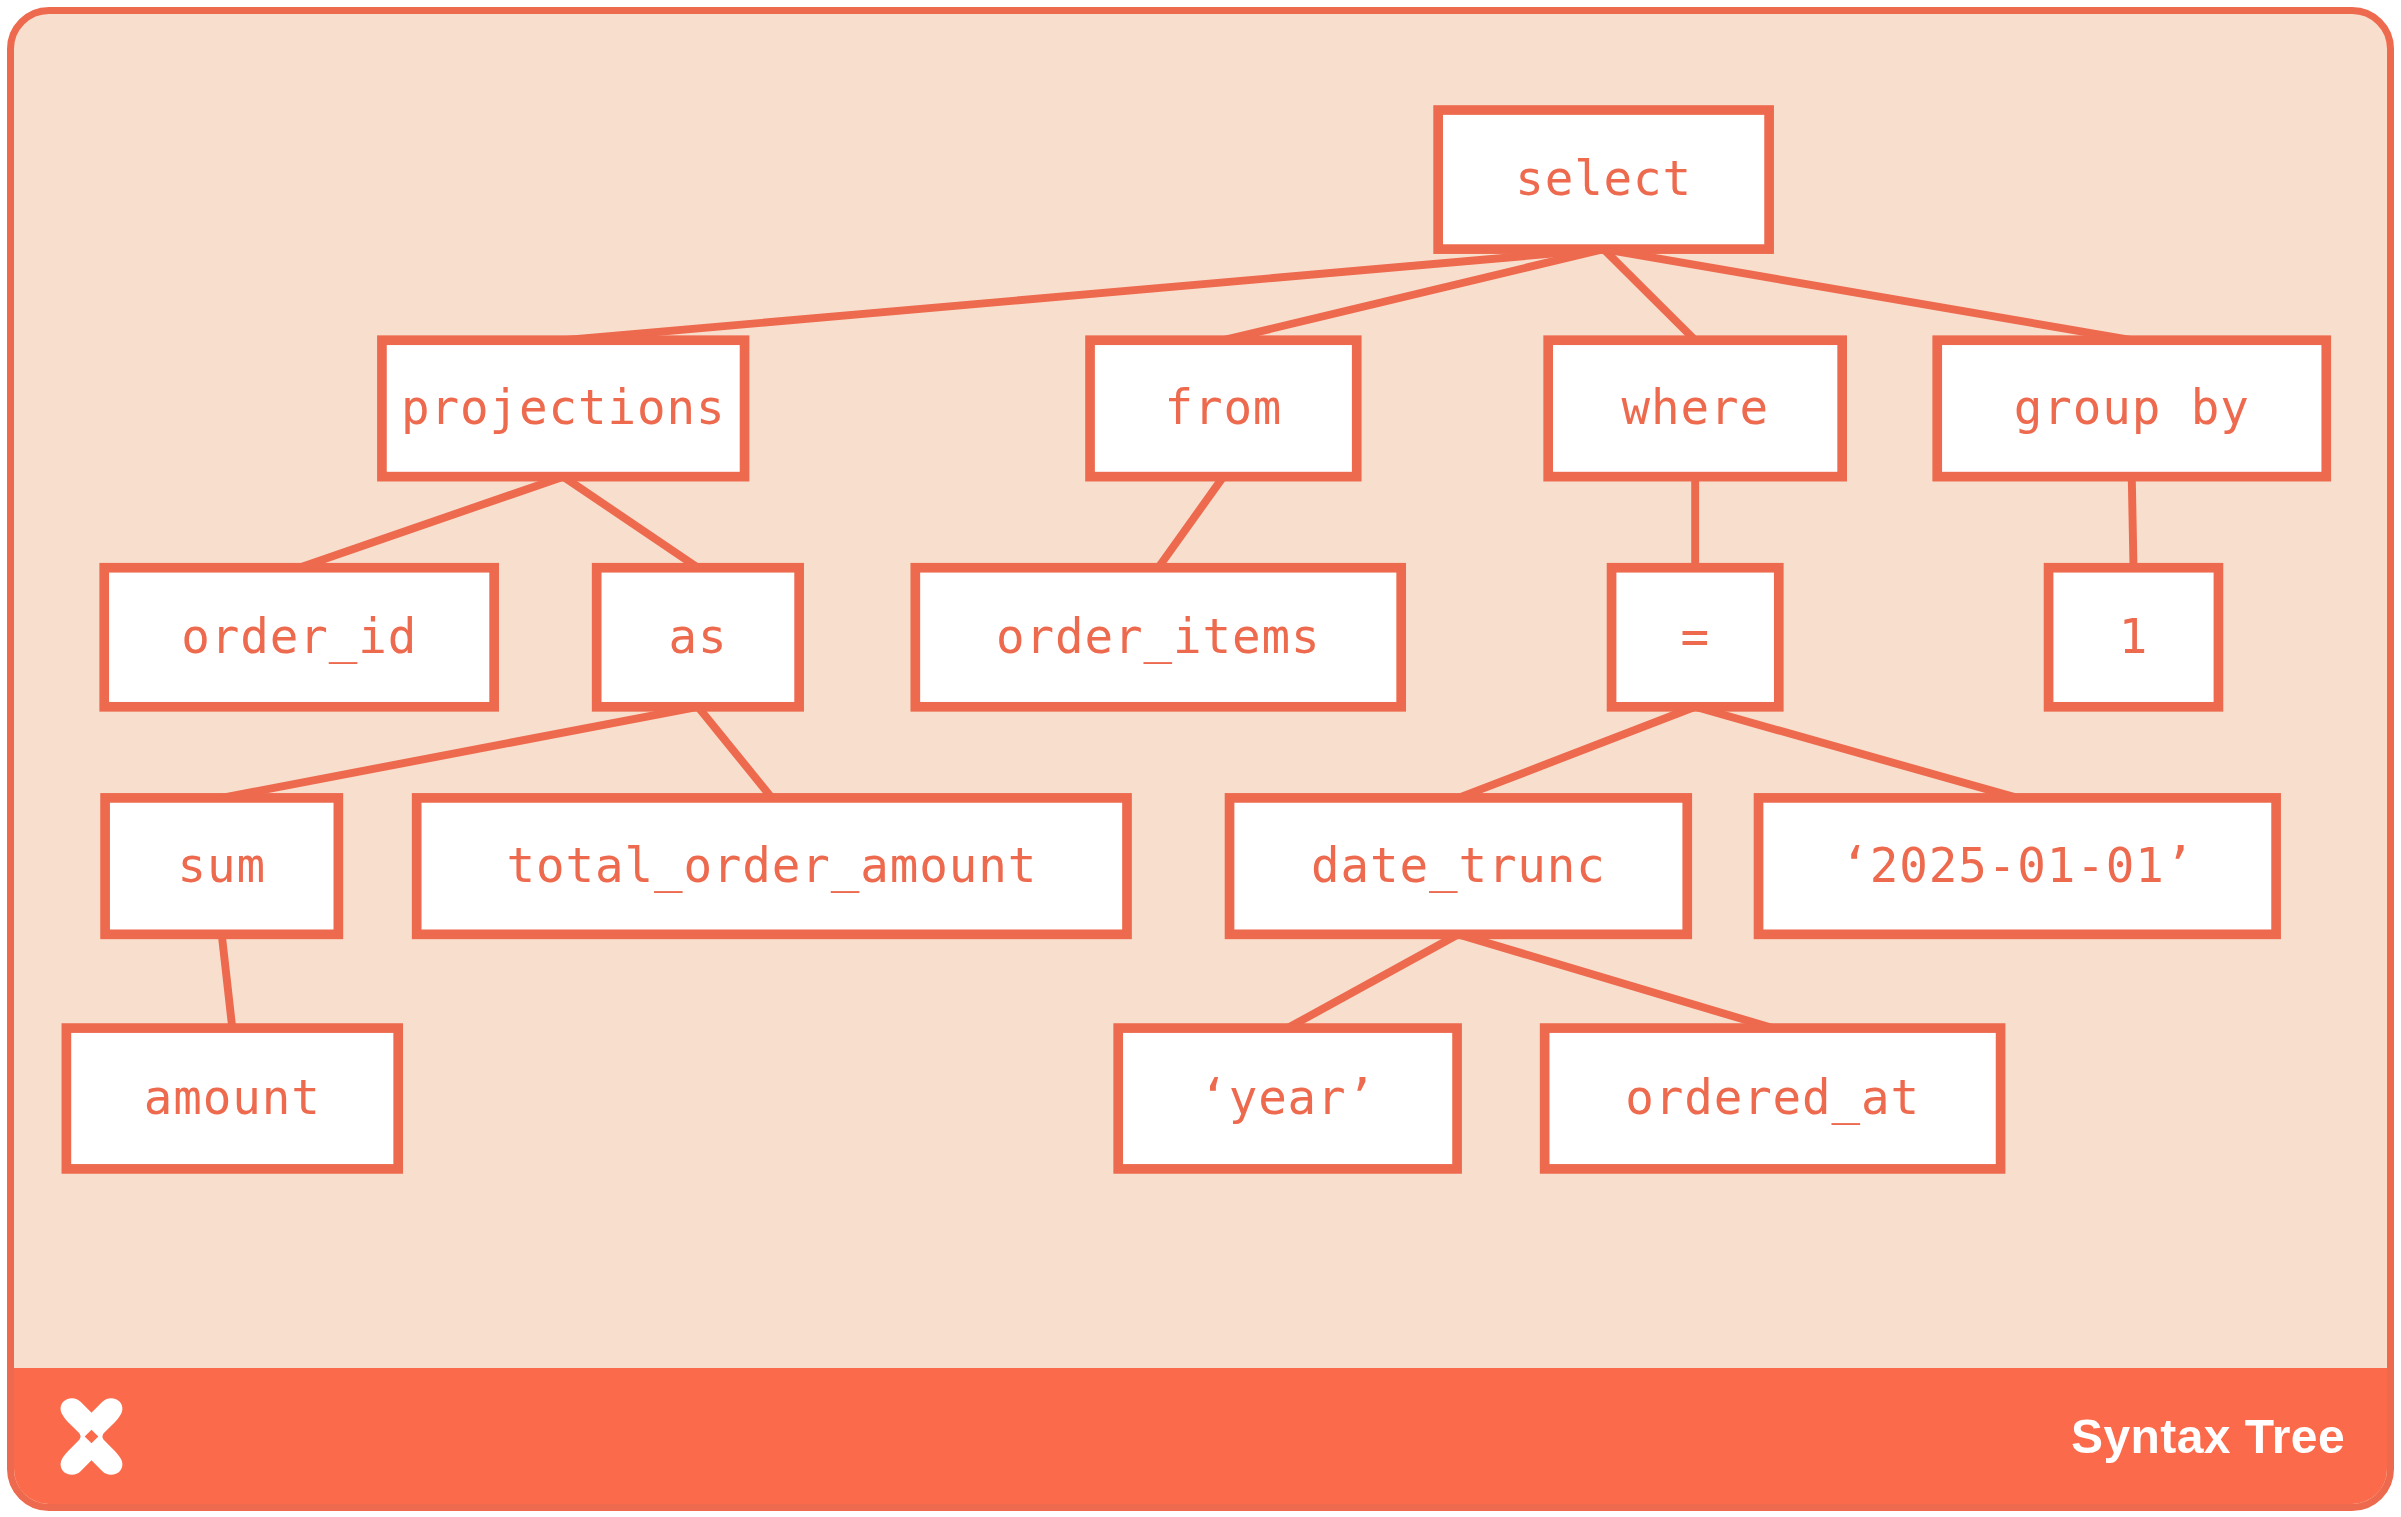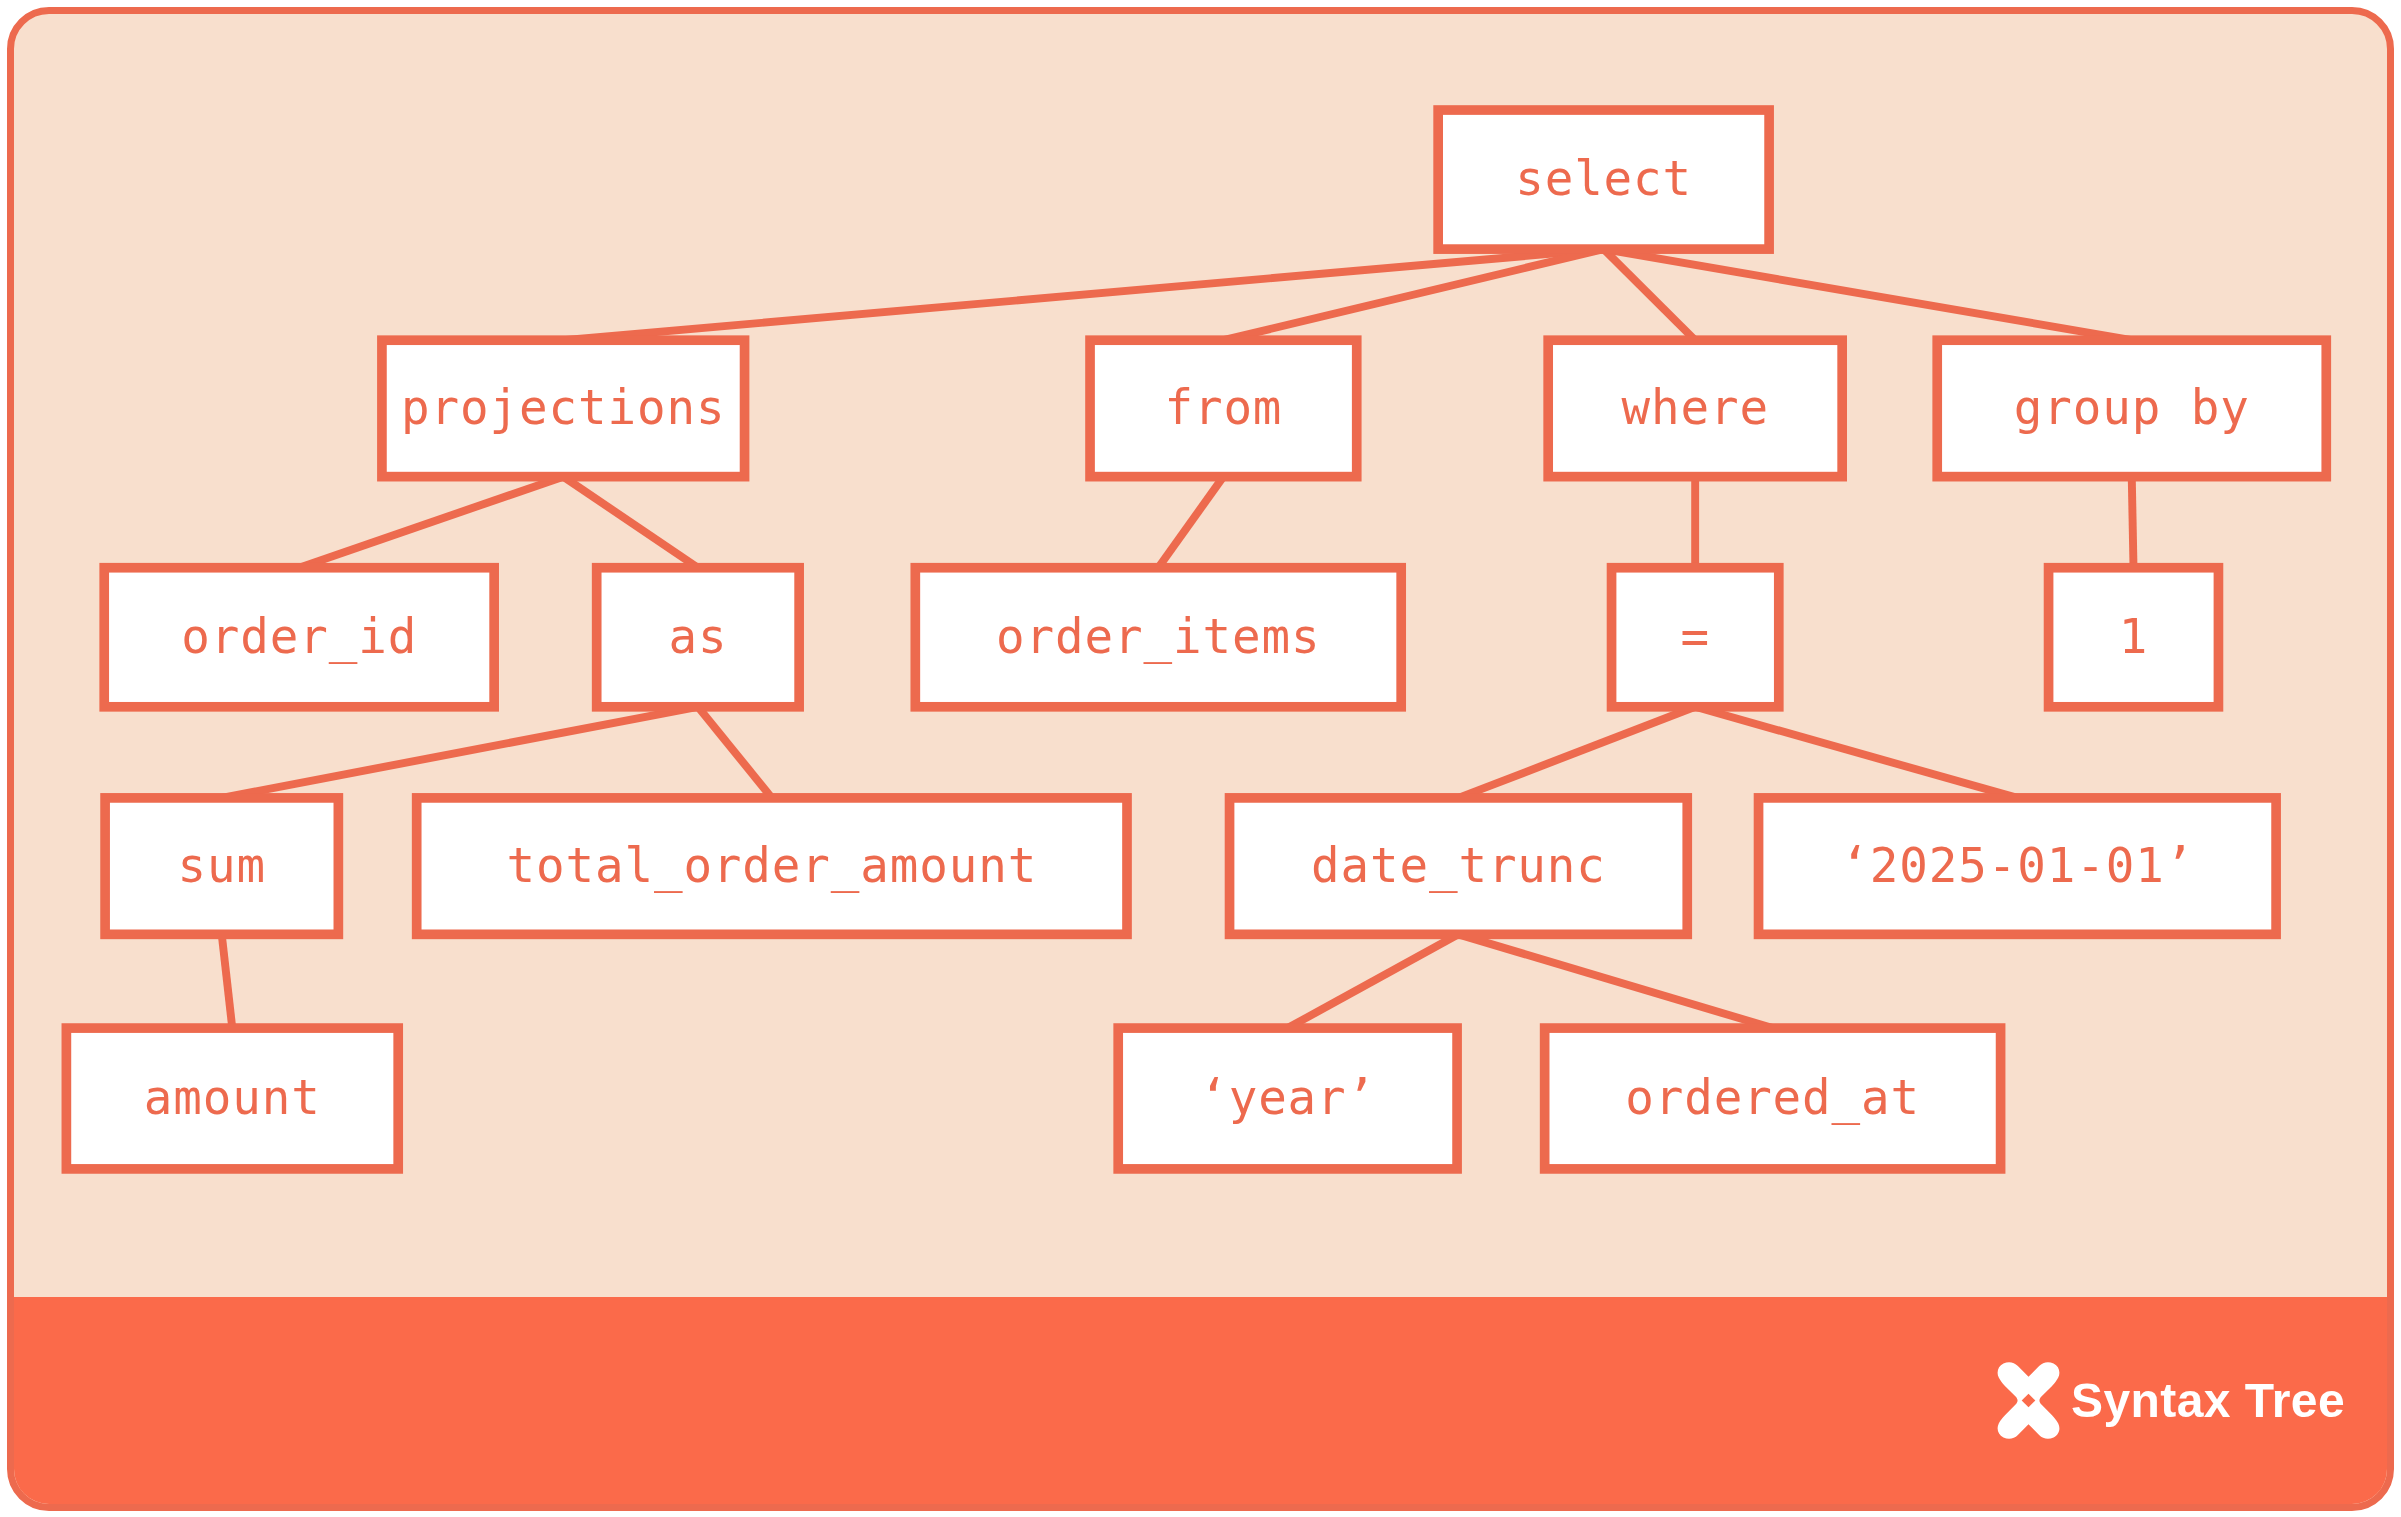--- a/index.html
+++ b/index.html
@@ -58,25 +58,25 @@
     font-size: 54px;
     text-anchor: middle;
     dominant-baseline: middle;
     letter-spacing: 1px;
   }
   .footer {
     position: absolute;
     left: 0;
     right: 0;
     bottom: 0;
-    height: 207px;
+    height: 136px;
     background: #FB6A4A;
     display: flex;
     align-items: center;
-    justify-content: flex-end;
+    justify-content: space-between;
     padding: 0 42px 0 35px;
     box-sizing: border-box;
   }
   .logo {
     width: 85px;
     height: 85px;
     flex: none;
   }
   .footer-title {
     color: #FFFFFF;

